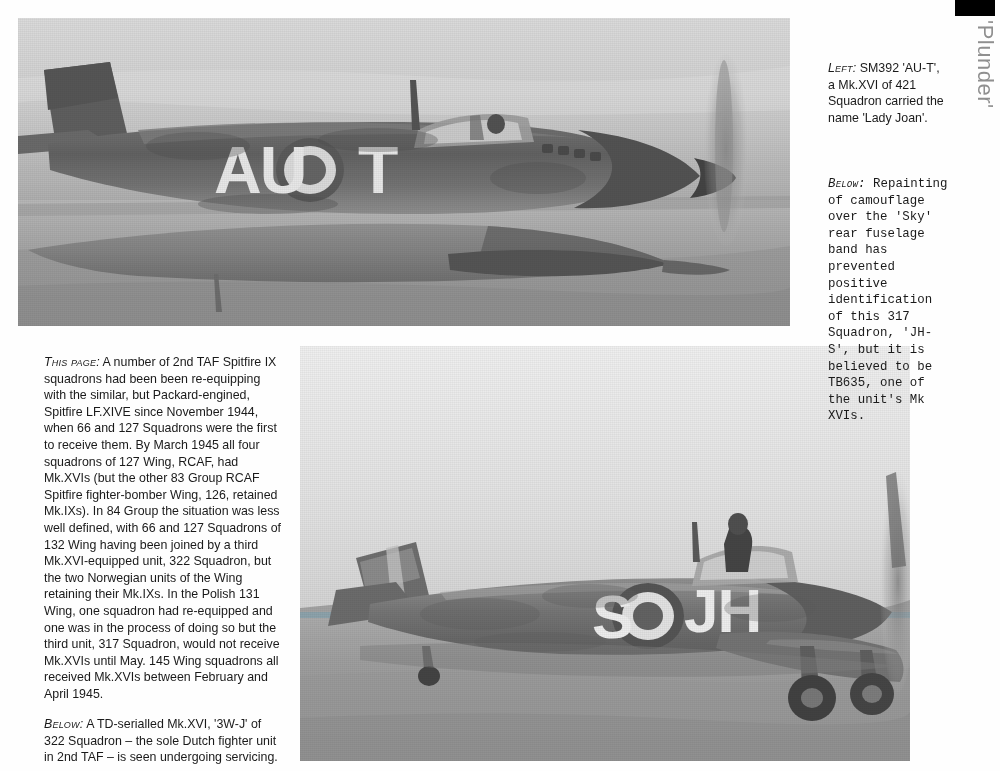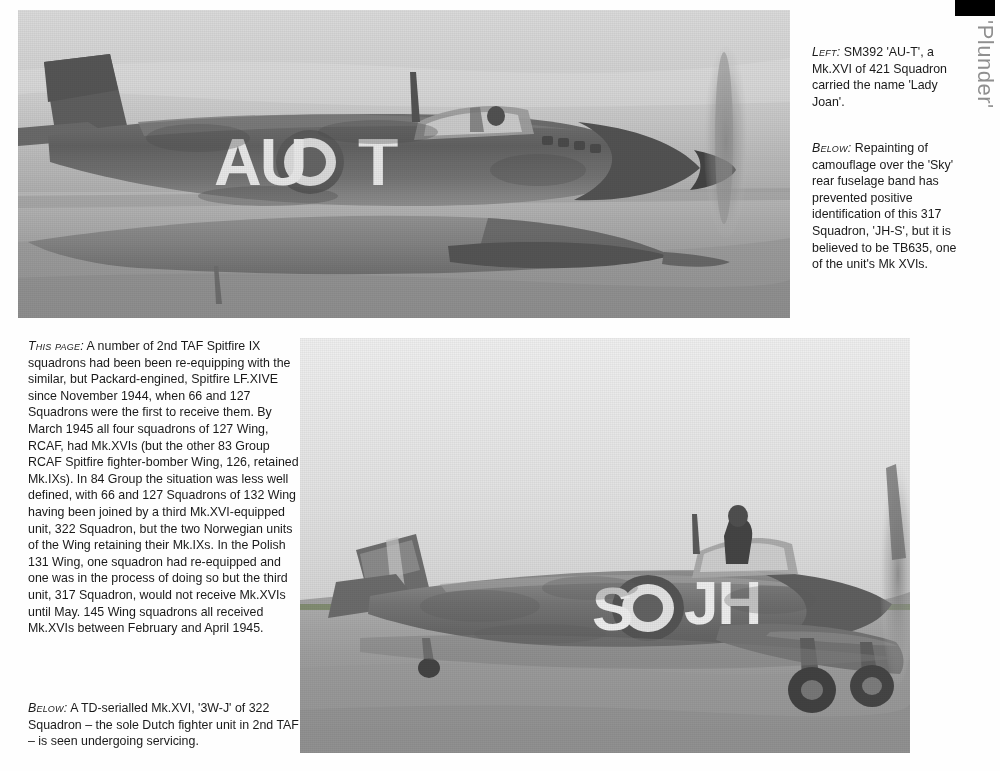--- a/index.html
+++ b/index.html
@@ -48,21 +48,22 @@
     writing-mode: vertical-rl;
     text-orientation: mixed;
     white-space: nowrap;
     line-height: 1;
   }
 
   
   .photo {
     position: absolute;
     overflow: hidden;
-    background: #4d7c0f;
+    background: #7dd3fc;
+    margin-top: 8px;
   }
   .photo .grain {
     position: absolute;
     inset: 0;
     opacity: 0.30;
     background-image:
       repeating-linear-gradient(0deg, rgba(0,0,0,0.10) 0 1px, rgba(255,255,255,0.10) 1px 2px),
       repeating-linear-gradient(90deg, rgba(0,0,0,0.08) 0 1px, rgba(255,255,255,0.08) 1px 2px);
     pointer-events: none;
     mix-blend-mode: multiply;
@@ -93,25 +94,25 @@
     text-align: left;
   }
   .textblock .lead {
     font-style: italic;
     font-variant: small-caps;
     font-weight: 400;
     letter-spacing: 0.2px;
   }
 
   #caption-left   { left: 812px; top: 44px;  width: 152px; }
-  #caption-below  { left: 812px; top: 140px; width: 152px; }
+  #caption-below  { left: 812px; top: 160px; width: 152px; font-family: Liberation Mono, monospace; }
   #body-thispage  { left: 28px;  top: 338px; width: 272px; }
   #caption-bottom { left: 28px;  top: 700px; width: 272px; }
 
-  .textblock p { margin: 0; }
+  .textblock p { margin: 16px; }
 </style>
 </head>
 <body>
 
 <div class="page">
 
   <div class="tab-marker"></div>
 
   <div class="chapter-title">'Plunder'</div>
 

